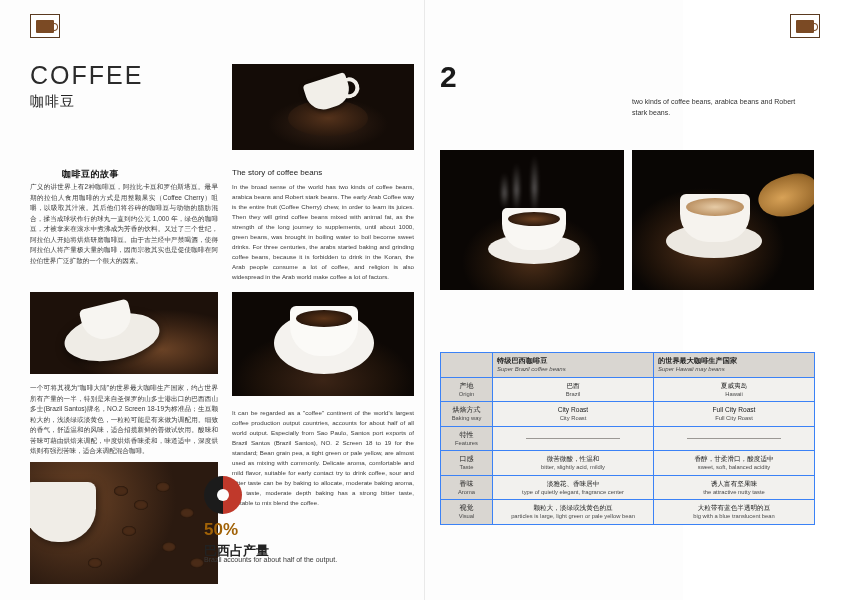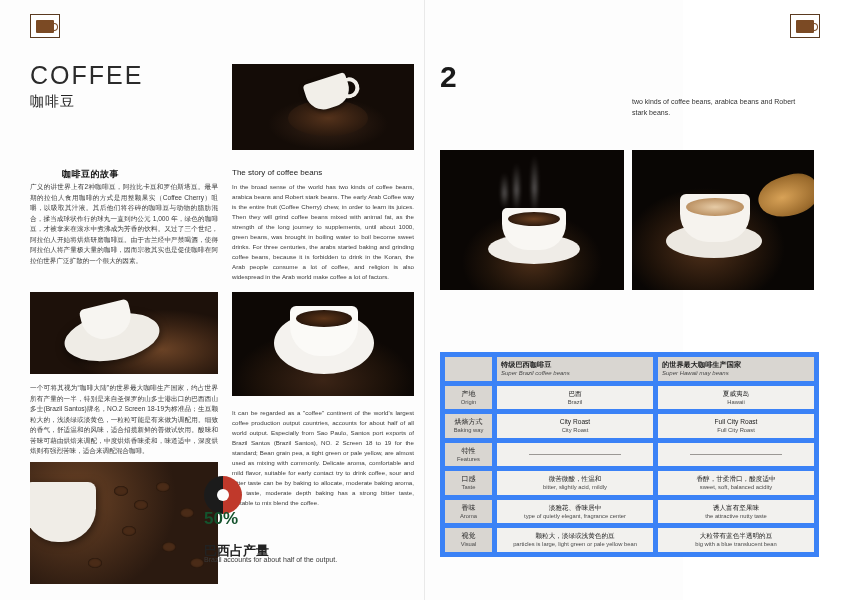--- a/index.html
+++ b/index.html
@@ -158,21 +158,21 @@
   .pct-wrap{position:absolute;left:204px;top:476px;width:212px;}
   .donut{
     position:absolute;left:0;top:0;width:38px;height:38px;border-radius:50%;
     background:conic-gradient(#c0392b 0deg 180deg, #1b1b1b 180deg 360deg);
   }
   .donut:after{
     content:"";position:absolute;left:13px;top:13px;width:12px;height:12px;
     border-radius:50%;background:#fdfdfd;
   }
   .pct-num{
-    position:absolute;left:0;top:33px;font-size:17px;font-weight:bold;color:#14532d;
+    position:absolute;left:0;top:44px;font-size:17px;font-weight:bold;color:#a16207;
   }
   .pct-cn{
     position:absolute;left:0;top:66px;font-size:13px;color:#222;font-weight:bold;
   }
   .pct-en{
     position:absolute;left:0;top:80px;font-size:7px;color:#3a3a3a;
   }
 
   
   .big-num{
@@ -235,21 +235,21 @@
     border-radius:50% 40% 45% 55%;transform:rotate(-16deg);
   }
 
   
   .tbl{
     position:absolute;left:440px;top:352px;width:374px;
     border-collapse:collapse;
     table-layout:fixed;
   }
   .tbl td,.tbl th{
-    border:5px solid #3b82f6;
+    border:1px solid #3b82f6;
     padding:3px 4px;
     vertical-align:middle;
     font-weight:normal;
   }
   .tbl .hdr{background:#d9d6d1;}
   .tbl .rowhdr{background:#d9d6d1;width:52px;text-align:center;}
   .tbl .cell{background:#f2f1ee;text-align:center;width:161px;}
   .cn{font-size:6.6px;color:#1d1d1d;display:block;line-height:9px;}
   .en{font-size:5.8px;color:#4a4a4a;display:block;line-height:8.5px;}
   .hdr .cn{font-size:7.2px;font-weight:bold;}

